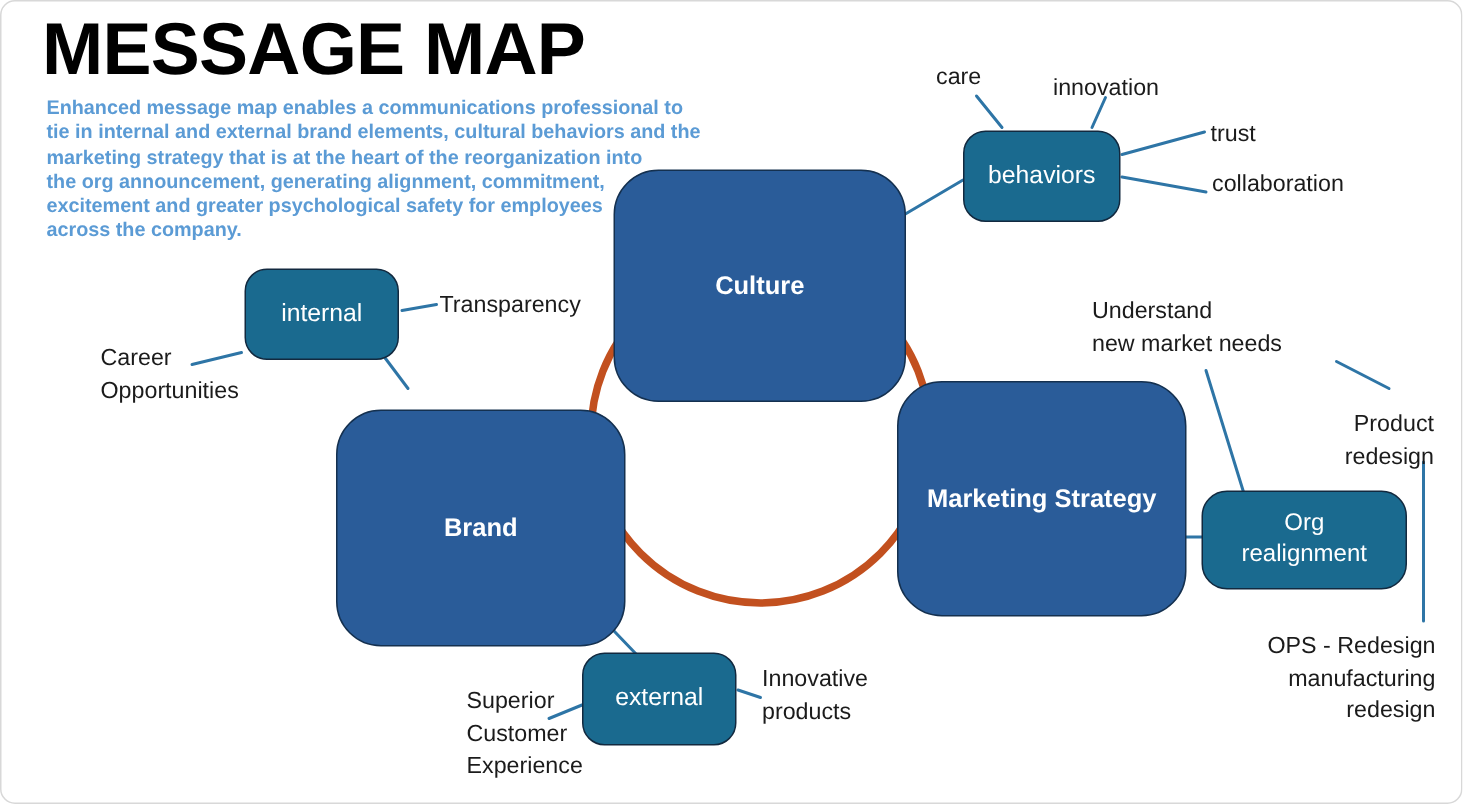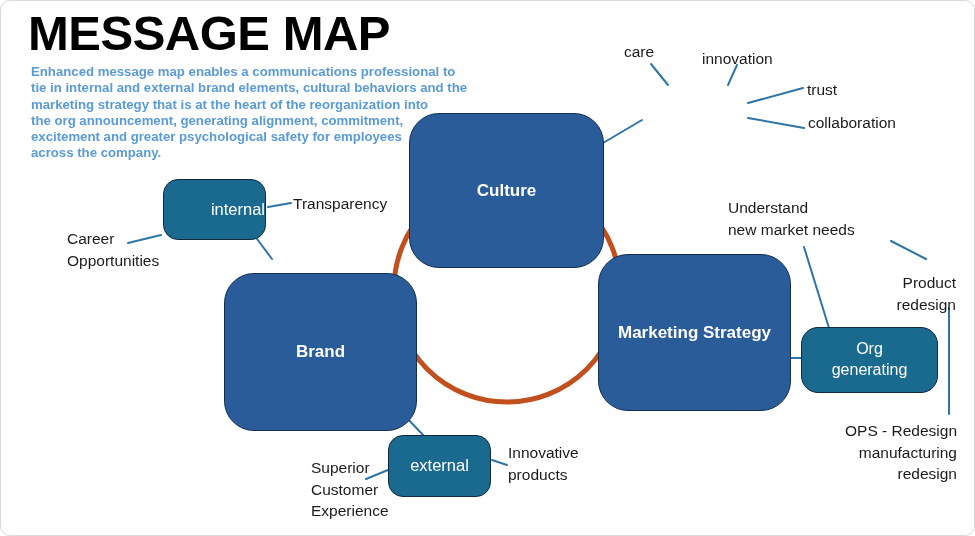--- a/index.html
+++ b/index.html
@@ -54,21 +54,21 @@
     border:1.6px solid #12293f;
     border-radius:15px;
     font-size:16.5px; font-weight:500;
     line-height:1.3;
   }
 
   #node-culture   { left:408px; top:112px; width:195px; height:155px; }
   #node-brand     { left:223px; top:256px; width:193px; height:158px;margin-top:16px; }
   #node-marketing { left:597px; top:253px; width:193px; height:157px; }
   #node-behaviors { left:641px; top:86px;  width:105px; height:61px; }
-  #node-internal  { left:162px; top:178px; width:103px; height:61px;justify-content:flex-end; }
+  #node-internal  { left:162px; top:178px; width:103px; height:61px; }
   #node-external  { left:387px; top:434px; width:103px; height:62px; }
   #node-org       { left:800px; top:326px; width:137px; height:66px; font-size:16px; border-radius:17px; }
 
   .label {
     position:absolute; z-index:3;
     font-size:15.5px; line-height:21.5px;
     color:var(--text,#1B1B1B);
     white-space:pre-line;
   }
   #label-care          { left:623px; top:40px; }
@@ -120,29 +120,32 @@
   <div id="node-culture" class="node node-large">
     <span>Culture</span>
   </div>
   <div id="node-brand" class="node node-large">
     <span>Brand</span>
   </div>
   <div id="node-marketing" class="node node-large">
     <span>Marketing Strategy</span>
   </div>
 
+  <div id="node-behaviors" class="node node-small">
+    <span>behaviors</span>
+  </div>
   <div id="node-internal" class="node node-small">
     <span>internal</span>
   </div>
   <div id="node-external" class="node node-small">
     <span>external</span>
   </div>
   <div id="node-org" class="node node-small">
     <span>Org
-generating</span>
+realignment</span>
   </div>
 
   <div id="label-care" class="label">care</div>
   <div id="label-innovation" class="label">innovation</div>
   <div id="label-trust" class="label">trust</div>
   <div id="label-collaboration" class="label">collaboration</div>
   <div id="label-transparency" class="label">Transparency</div>
   <div id="label-career" class="label">Career
 Opportunities</div>
   <div id="label-understand" class="label">Understand

